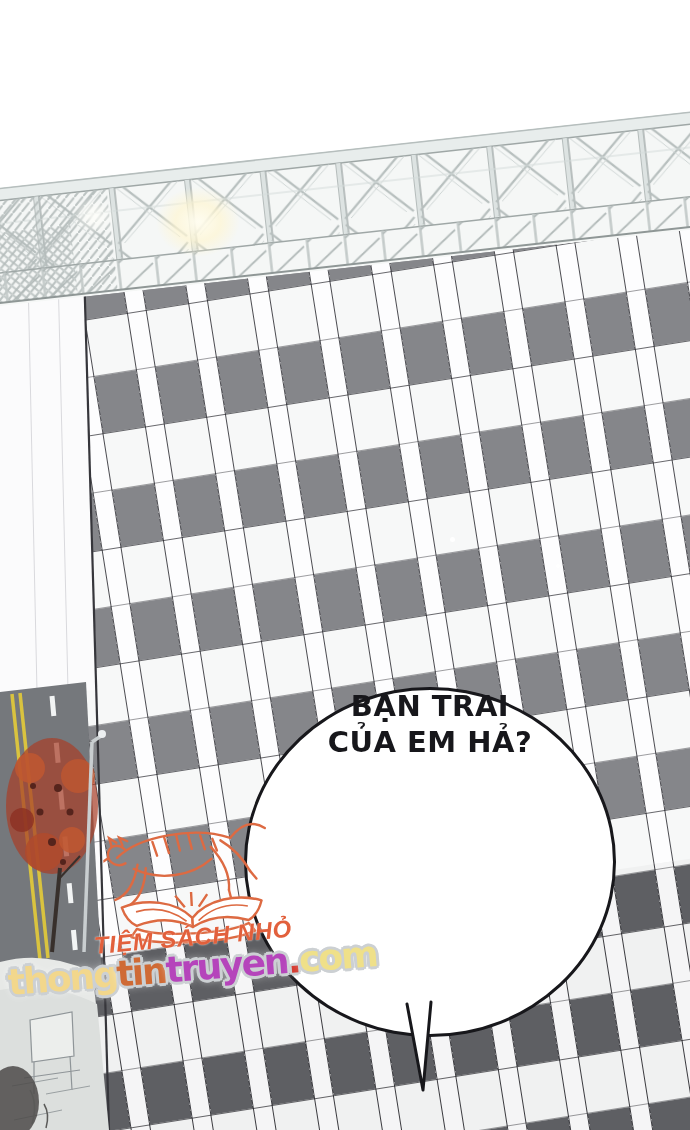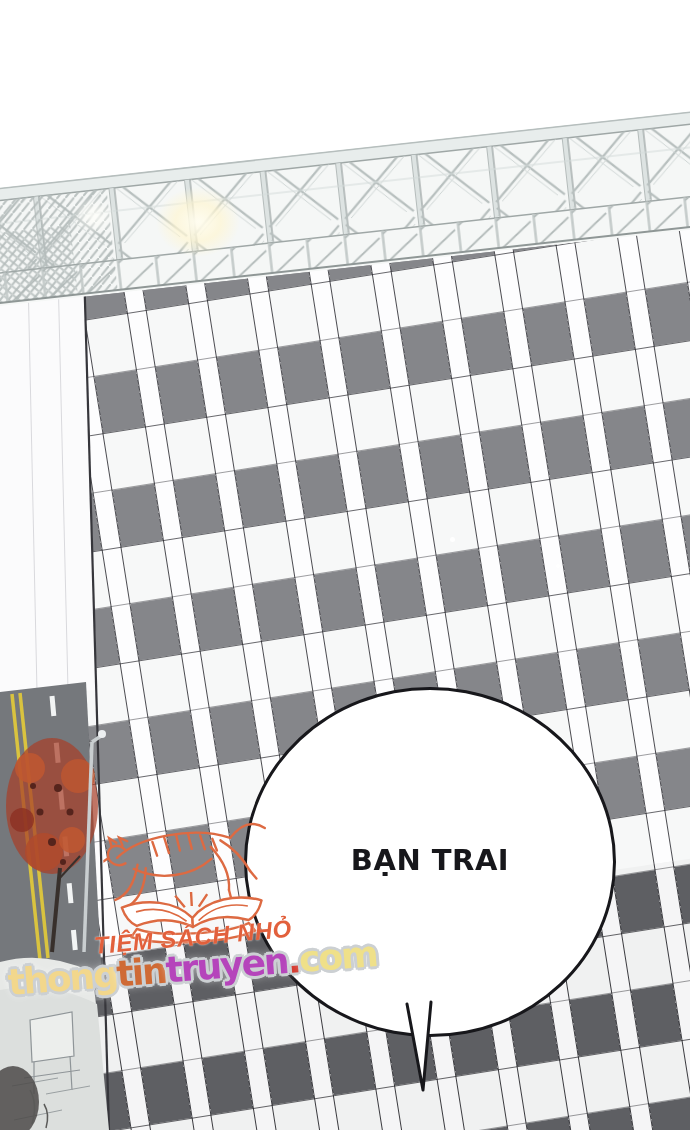--- a/index.html
+++ b/index.html
@@ -37,21 +37,21 @@
     background:radial-gradient(closest-side, rgba(255,253,240,.98), rgba(255,246,210,.7) 38%, rgba(255,255,255,0) 70%);}
   .flare-2{left:62px;top:188px;width:64px;height:56px;
     background:radial-gradient(closest-side, rgba(255,255,250,.85), rgba(255,255,255,0) 70%);}
   .speck{position:absolute;z-index:5;width:5px;height:5px;border-radius:50%;background:rgba(255,255,255,.95);}
   .speck-1{left:450px;top:537px;}
   .speck-2{left:556px;top:564px;width:4px;height:4px;}
 
   
   .bubble{position:absolute;left:244px;top:687px;width:366px;height:344px;z-index:10;
     background:#ffffff;border:3.5px solid #17171b;border-radius:50%;
-    display:flex;align-items:center;justify-content:center;}
+    display:flex;justify-content:center;}
   .bubble-text{text-align:center;color:#17171b;font-weight:700;font-size:29px;
     line-height:36px;letter-spacing:.5px;transform:translateY(-2px);}
   .tail{position:absolute;inset:0;z-index:11;pointer-events:none;}
 
   
   .watermark{position:absolute;inset:0;z-index:20;pointer-events:none;}
   .logo{position:absolute;left:104px;top:796px;width:172px;height:152px;transform:rotate(-3deg);}
   .store{position:absolute;left:94px;top:932px;width:220px;
     font-family:"Liberation Sans","DejaVu Sans",sans-serif;
     font-style:italic;font-weight:800;font-size:24px;letter-spacing:.5px;
@@ -158,20 +158,21 @@
   </svg>
 
   <div class="flare flare-1"></div>
   <div class="flare flare-2"></div>
   <div class="speck speck-1"></div>
   <div class="speck speck-2"></div>
 
   <div class="bubble">
     <div class="bubble-text">
       <div>BẠN TRAI</div>
+      <div>CỦA EM HẢ?</div>
     </div>
   </div>
   <svg class="tail" viewBox="0 0 690 1130" aria-hidden="true">
     <path d="M407,1004 L423,1090 L431,1002" fill="#ffffff" stroke="#17171b" stroke-width="3" stroke-linejoin="round" stroke-linecap="round"></path>
   </svg>
 
   <div class="watermark">
     <svg class="logo" viewBox="0 0 172 152" aria-hidden="true">
       <g stroke="#dd6a42" fill="none" stroke-width="2.4" stroke-linecap="round">
         <path d="M14,58 C36,38 92,30 128,44"></path>

